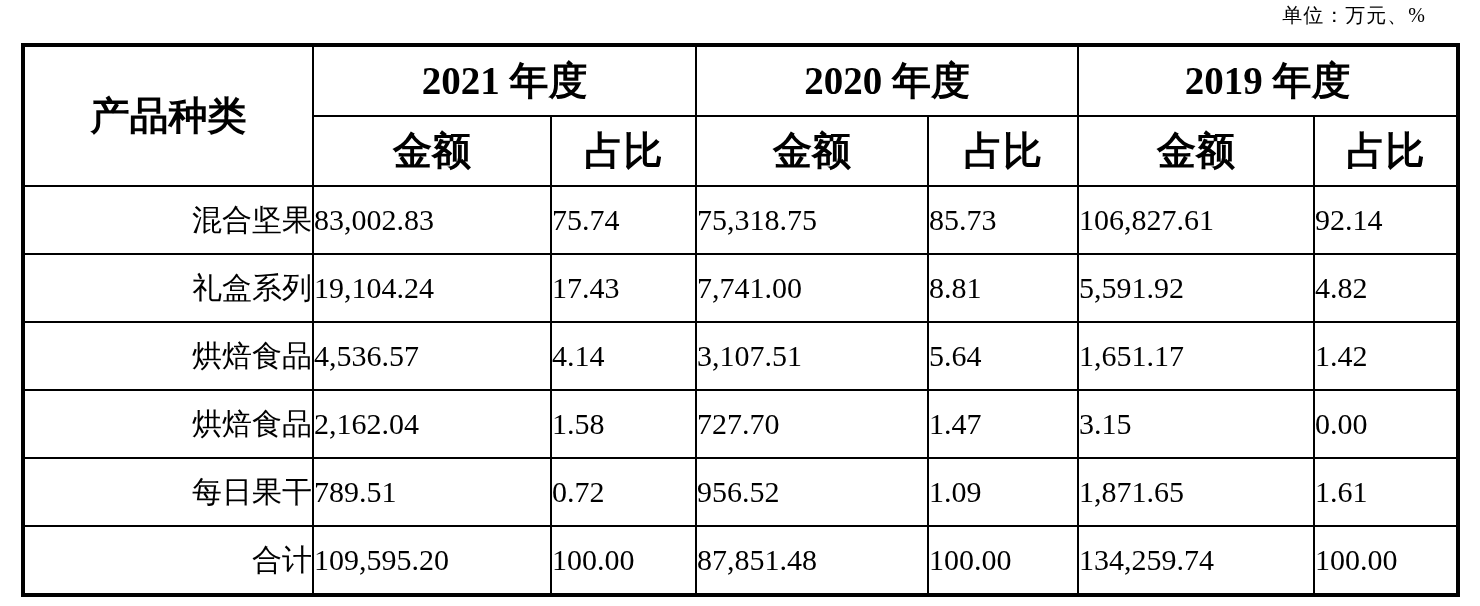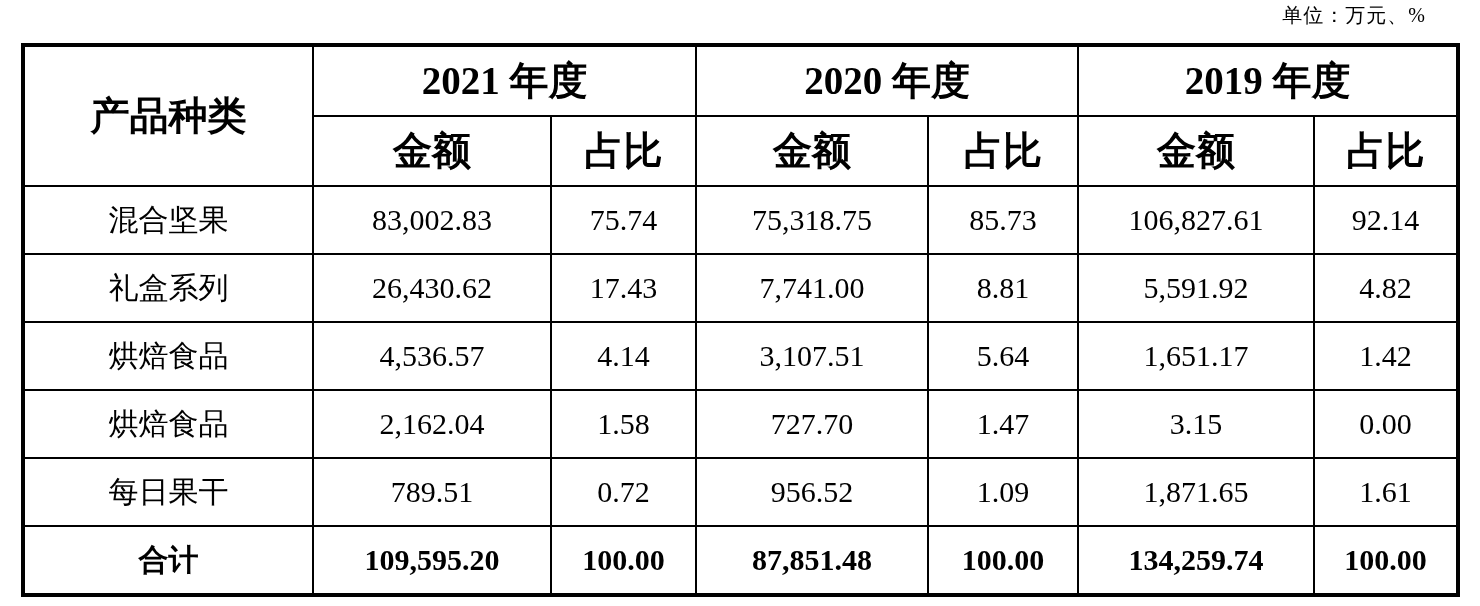--- a/index.html
+++ b/index.html
@@ -45,31 +45,31 @@
     font-weight: bold;
     font-size: 39px;
     text-align: center;
     height: 68px;
   }
   table.fin tbody td {
     font-size: 30px;
     height: 66px;
   }
   td.cat {
-    text-align: center;
+    text-align: right;
   }
   td.num {
-    text-align: center;
+    text-align: left;
     padding-right: 22px;
   }
   td.ratio {
     padding-right: 26px;
   }
   tr.total td {
-    font-weight: bold;
+    font-weight: normal;
     height: 68px;
     margin-top: 8px;
   }
 </style>
 </head>
 <body>
 
 <div class="unit-note">单位：万元、%</div>
 
 <table class="fin">
@@ -103,21 +103,21 @@
       <td class="cat">混合坚果</td>
       <td class="num">83,002.83</td>
       <td class="num ratio">75.74</td>
       <td class="num">75,318.75</td>
       <td class="num ratio">85.73</td>
       <td class="num">106,827.61</td>
       <td class="num ratio">92.14</td>
     </tr>
     <tr>
       <td class="cat">礼盒系列</td>
-      <td class="num">26,430.62</td>
+      <td class="num">19,104.24</td>
       <td class="num ratio">17.43</td>
       <td class="num">7,741.00</td>
       <td class="num ratio">8.81</td>
       <td class="num">5,591.92</td>
       <td class="num ratio">4.82</td>
     </tr>
     <tr>
       <td class="cat">烘焙食品</td>
       <td class="num">4,536.57</td>
       <td class="num ratio">4.14</td>

